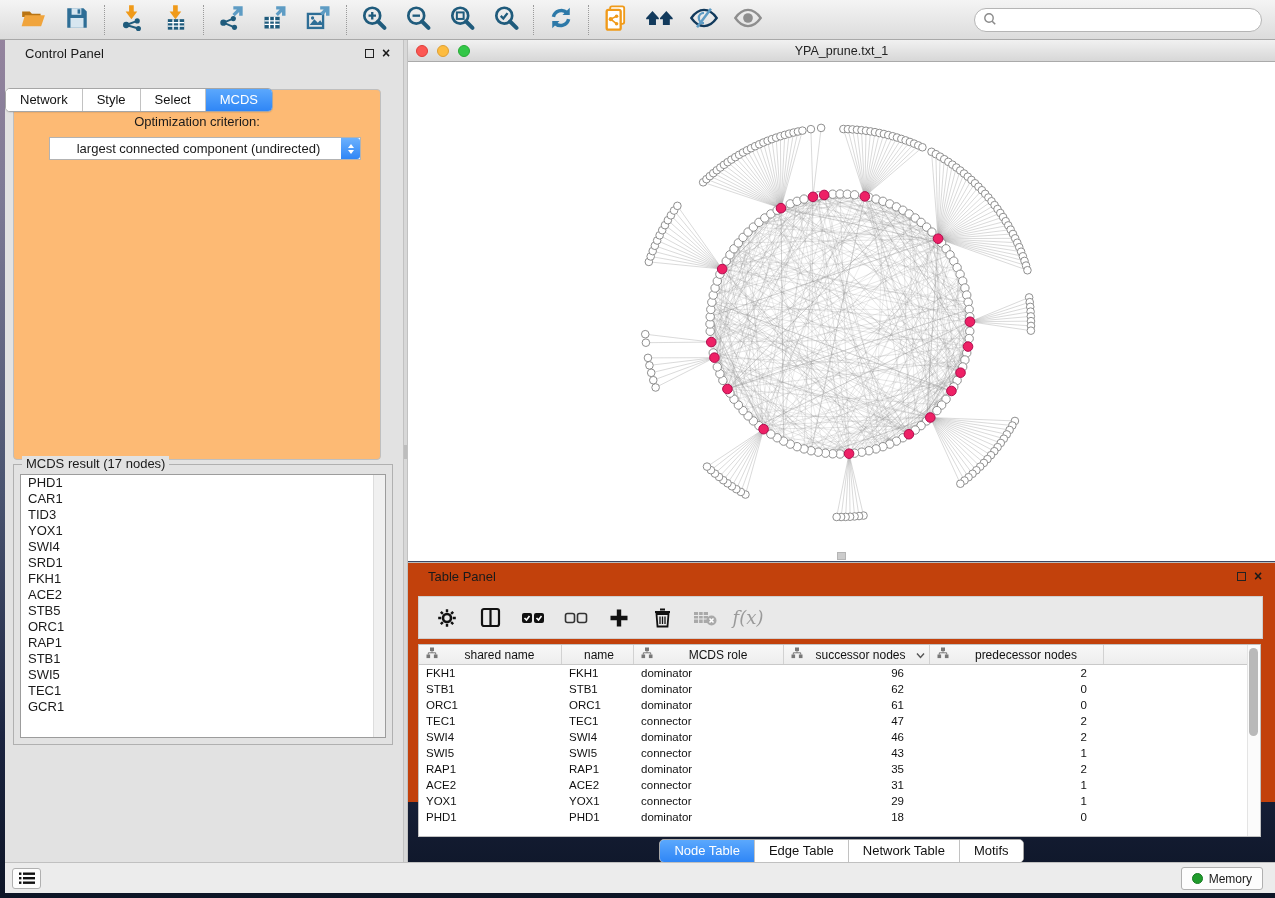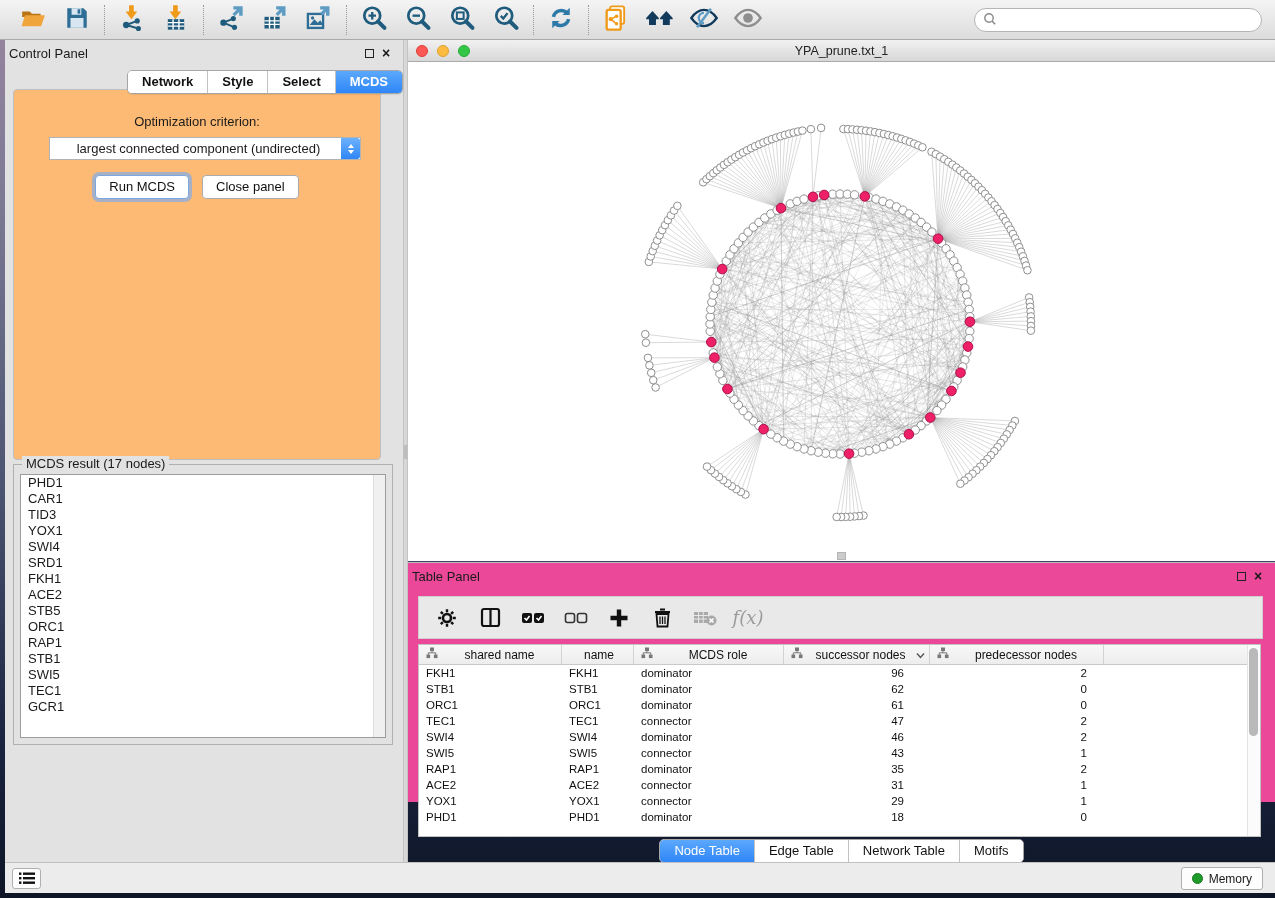--- a/index.html
+++ b/index.html
@@ -21,25 +21,25 @@
   .tb-sep{ width:0; height:30px; border-left:1px dotted #9a9a9a; }
   .tb-btn{ width:34px; height:32px; display:flex; align-items:center; justify-content:center; border-radius:4px; }
   .search-wrap{
     position:absolute; right:13px; top:8px; width:288px; height:24px;
     background:#fff; border:1px solid #b5b5b5; border-radius:12px;
     display:flex; align-items:center; padding-left:8px;
   }
   .search-wrap input{ border:none; outline:none; flex:1; height:20px; font-size:12px; background:transparent; }
   
   .control-panel{ position:absolute; left:5px; top:40px; width:398px; height:822px; background:#e2e2e2; }
-  .panel-titlebar{ height:26px; position:relative; display:flex; align-items:center; padding-left:4px; font-size:13px; color:#1a1a1a; }
+  .panel-titlebar{ height:26px; position:relative; display:flex; align-items:center; padding-left:20px; font-size:13px; color:#1a1a1a; }
   .win-mini{ position:absolute; top:7px; width:12px; height:12px; display:flex; align-items:center; justify-content:center; }
   .win-float{ right:28px; } .win-close{ right:11px; font-weight:bold; font-size:14px; line-height:10px; }
   .float-square{ width:9px; height:9px; border:1.6px solid #222; }
-  .segbar{ position:absolute; left:0; right:0; top:30px; display:flex; justify-content:flex-end; z-index:3;font-weight:bold; }
+  .segbar{ position:absolute; left:0; right:0; top:48px; display:flex; justify-content:flex-start; z-index:3; }
   .segctl{ display:inline-flex; background:#fff; border:1px solid #a6a6a6; border-radius:5px; overflow:hidden; box-shadow:0 1px 1px rgba(0,0,0,.08); }
   .seg{ padding:3px 14px 4px; font-size:13px; border-right:1px solid #c2c2c2; background:#fff; color:#111; cursor:default; }
   .seg:last-child{ border-right:none; }
   .seg.active{ background:linear-gradient(#5ba8fd,#2f86f6); color:#fff; }
   .cp-box{ position:absolute; left:8px; right:22px; top:49px; height:371px; background:#fdba74; border:1px solid #bfbfbf; border-radius:4px; }
   .opt-label{ position:absolute; left:0; right:0; top:24px; text-align:center; font-size:13px; }
   .combo{ position:absolute; left:35px; top:47px; width:312px; height:23px; background:#fff; border:1px solid #b3b3b3; border-radius:0; display:flex; align-items:center; }
   .combo-text{ flex:1; text-align:center; font-size:13px; padding-left:6px; white-space:nowrap; overflow:hidden; }
   .combo-step{ width:19px; height:21px; margin-right:0px; border-radius:0 3px 3px 0; background:linear-gradient(#6cb1fd,#2f86f6); display:flex; flex-direction:column; align-items:center; justify-content:center; gap:2px; }
   .tri-up{ width:0;height:0;border-left:3.5px solid transparent;border-right:3.5px solid transparent;border-bottom:4px solid #fff; }
@@ -59,21 +59,21 @@
   .network-window{ position:absolute; left:408px; top:40px; width:867px; height:522px; }
   .net-titlebar{ height:22px; background:linear-gradient(#f1f1f1,#d7d7d7); border-bottom:1px solid #aaa; position:relative; display:flex; align-items:center; justify-content:center; font-size:12.5px; color:#222; }
   .lights{ position:absolute; left:8px; top:5px; display:flex; gap:9px; }
   .light{ width:12px; height:12px; border-radius:50%; }
   .light.red{ background:#fc5753; border:1px solid #df3e38; }
   .light.yellow{ background:#fdbc40; border:1px solid #de9f34; }
   .light.green{ background:#33c748; border:1px solid #27aa35; }
   .net-canvas{ position:relative; width:867px; height:499px; background:#fff; overflow:hidden; }
   .canvas-handle{ position:absolute; left:429px; bottom:1px; width:9px; height:8px; background:#ccc; border:1px solid #b5b5b5; }
   
-  .table-panel{ position:absolute; left:408px; top:562px; width:867px; height:240px; background:#ec4899; border-top:1px solid #bbb; }
+  .table-panel{ position:absolute; left:408px; top:562px; width:867px; height:240px; background:#c2410c; border-top:1px solid #bbb; }
   .tp-toolbar{ position:absolute; left:10px; right:12px; top:33px; height:43px; background:#e9e9e9; border:1px solid #cfcfcf; display:flex; align-items:center; gap:19px; padding-left:16px;text-align:right; }
   .tp-btn{ display:flex; align-items:center; justify-content:center; width:24px; height:24px; }
   .fx{ font-family:"DejaVu Serif", serif; font-style:italic; font-size:18px; color:#9a9a9a; }
   .tbl-viewport{ position:absolute; left:10px; right:14px; top:81px; height:193px; background:#fff; border:1px solid #c2c2c2; overflow:hidden; }
   .tbl-header{ display:flex; height:20px; background:linear-gradient(#f8f8f8,#ededed); border-bottom:1px solid #c9c9c9; }
   .th{ display:flex; align-items:center; border-right:1px solid #d2d2d2; font-size:12px; color:#111; padding:0 4px 0 7px; }
   .th .lbl{ flex:1; text-align:center; white-space:nowrap; overflow:hidden; }
   .tbl-body{ position:relative; }
   .tr{ display:flex; height:16px; }
   .td{ font-size:11.5px; line-height:16px; padding-left:7px; white-space:nowrap; overflow:hidden; color:#111; }
@@ -261,24 +261,20 @@
       </div>
     </div>
   <div class="cp-box">
     <div class="opt-label">Optimization criterion:</div>
     <div class="combo">
       <span class="combo-text">largest connected component (undirected)</span>
       <span class="combo-step">
           <span class="tri-up"></span>
           <span class="tri-dn"></span>
         </span>
-    </div>
-    <div class="btn-row">
-      <button class="push-btn focused">Run MCDS</button>
-      <button class="push-btn">Close panel</button>
     </div>
   </div>
   <div class="mcds-group">
     <div class="mcds-legend">MCDS result (17 nodes)</div>
     <div class="mcds-list">
       <div>
           <div class="mcds-item">PHD1</div>
           <div class="mcds-item">CAR1</div>
           <div class="mcds-item">TID3</div>
           <div class="mcds-item">YOX1</div>

